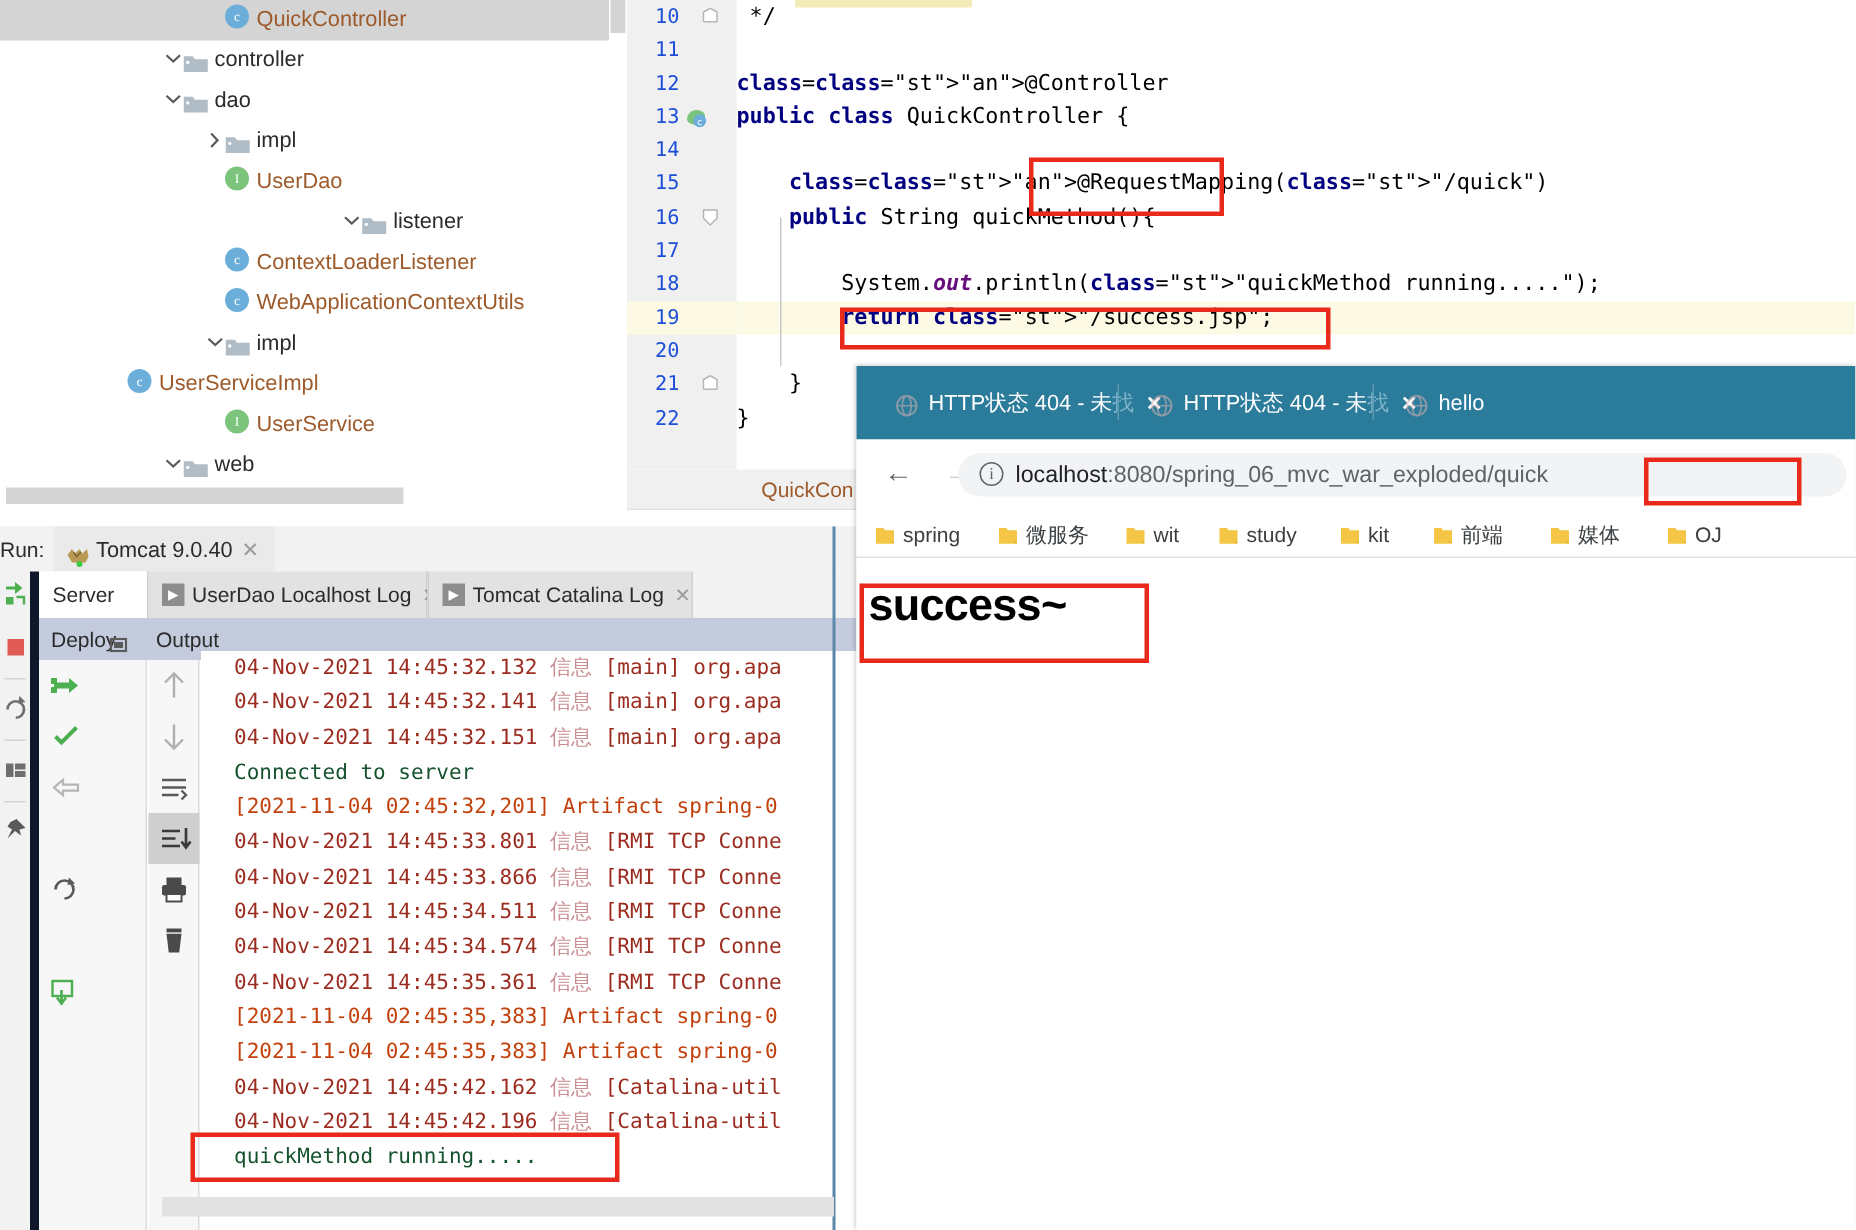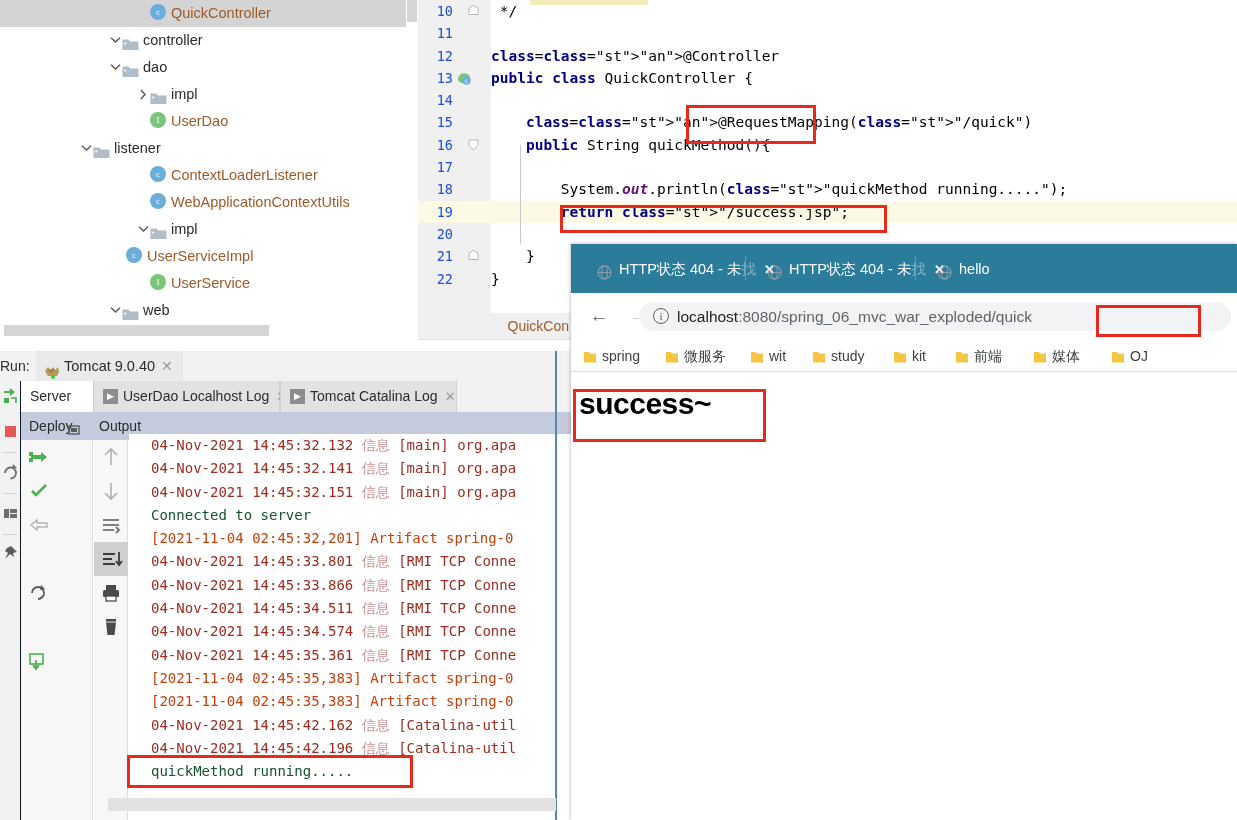--- a/index.html
+++ b/index.html
@@ -133,21 +133,21 @@
 
   #left-toolbar {
     position: absolute; left: 0; top: 30px; width: 20px; height: 439px;
     background: #f2f2f2;
   }
   .ltb-ico { width: 20px; height: 34px; position: relative; }
   .ltb-sep { width: 14px; height: 1px; background: #d2d2d2; margin: 3px 3px; }
 
   #console-area {
     position: absolute; left: 20px; top: 30px; width: 551px; height: 439px;
-    background: #ffffff; border-left: 1px solid #0f172a;
+    background: #ffffff; border-left: 6px solid #0f172a;
   }
   #console-tabs {
     position: absolute; left: 0; top: 0; width: 550px; height: 31px;
     background: #f2f2f2;
   }
   .ct {
     position: absolute; top: 0; height: 31px; line-height: 31px;
     font-size: 14px; color: #2b2b2b; padding: 0 9px; white-space: nowrap;
   }
   .ct.active { background: #ffffff; }
@@ -301,35 +301,35 @@
               <path d="M0.5 2.5 h6 l1.5 2 h8.5 v8.5 h-16 z" fill="#b0bcc6"></path>
               <circle cx="3.2" cy="6.6" r="1.1" fill="#ffffff"></circle>
             </svg></span><span class="lbl-folder">dao</span></div>
         <div class="tree-row" style="padding-left: 136px;"><span class="chev"><svg width="8" height="11" viewBox="0 0 8 11">
               <path d="M1.8 1 L6 5.5 L1.8 10" fill="none" stroke="#5a5a5a" stroke-width="1.5"></path>
             </svg></span><span class="folder-ico"><svg width="17" height="14" viewBox="0 0 17 14">
               <path d="M0.5 2.5 h6 l1.5 2 h8.5 v8.5 h-16 z" fill="#b0bcc6"></path>
               <circle cx="3.2" cy="6.6" r="1.1" fill="#ffffff"></circle>
             </svg></span><span class="lbl-folder">impl</span></div>
         <div class="tree-row" style="padding-left: 136px;"><span class="chev"></span><span class="cls-ico i">I</span><span class="lbl-class">UserDao</span></div>
-        <div class="tree-row" style="padding-left: 79px;"><span class="chev"><svg width="11" height="8" viewBox="0 0 11 8">
+        <div class="tree-row" style="padding-left: 118px; text-align: center;"><span class="chev"><svg width="11" height="8" viewBox="0 0 11 8">
               <path d="M1 1.8 L5.5 6 L10 1.8" fill="none" stroke="#5a5a5a" stroke-width="1.5"></path>
             </svg></span><span class="folder-ico"><svg width="17" height="14" viewBox="0 0 17 14">
               <path d="M0.5 2.5 h6 l1.5 2 h8.5 v8.5 h-16 z" fill="#b0bcc6"></path>
               <circle cx="3.2" cy="6.6" r="1.1" fill="#ffffff"></circle>
             </svg></span><span class="lbl-folder">listener</span></div>
         <div class="tree-row" style="padding-left: 136px;"><span class="chev"></span><span class="cls-ico c">c</span><span class="lbl-class">ContextLoaderListener</span></div>
         <div class="tree-row" style="padding-left: 136px;"><span class="chev"></span><span class="cls-ico c">c</span><span class="lbl-class">WebApplicationContextUtils</span></div>
         <div class="tree-row" style="padding-left: 136px;"><span class="chev"><svg width="11" height="8" viewBox="0 0 11 8">
               <path d="M1 1.8 L5.5 6 L10 1.8" fill="none" stroke="#5a5a5a" stroke-width="1.5"></path>
             </svg></span><span class="folder-ico"><svg width="17" height="14" viewBox="0 0 17 14">
               <path d="M0.5 2.5 h6 l1.5 2 h8.5 v8.5 h-16 z" fill="#b0bcc6"></path>
               <circle cx="3.2" cy="6.6" r="1.1" fill="#ffffff"></circle>
             </svg></span><span class="lbl-folder">impl</span></div>
-        <div class="tree-row" style="padding-left: 112px;"><span class="chev"></span><span class="cls-ico c">c</span><span class="lbl-class">UserServiceImpl</span></div>
+        <div class="tree-row" style="padding-left: 71px;"><span class="chev"></span><span class="cls-ico c">c</span><span class="lbl-class">UserServiceImpl</span></div>
         <div class="tree-row" style="padding-left: 136px;"><span class="chev"></span><span class="cls-ico i">I</span><span class="lbl-class">UserService</span></div>
         <div class="tree-row" style="padding-left: 108px;"><span class="chev"><svg width="11" height="8" viewBox="0 0 11 8">
               <path d="M1 1.8 L5.5 6 L10 1.8" fill="none" stroke="#5a5a5a" stroke-width="1.5"></path>
             </svg></span><span class="folder-ico"><svg width="17" height="14" viewBox="0 0 17 14">
               <path d="M0.5 2.5 h6 l1.5 2 h8.5 v8.5 h-16 z" fill="#b0bcc6"></path>
               <circle cx="3.2" cy="6.6" r="1.1" fill="#ffffff"></circle>
             </svg></span><span class="lbl-folder">web</span></div>
       </div>
     <div id="tree-vscroll">
       <div class="thumb"></div>

